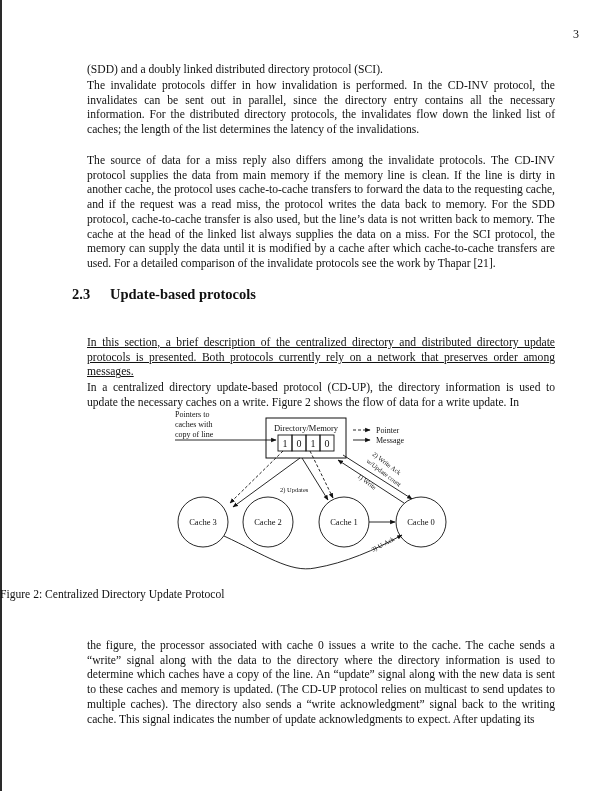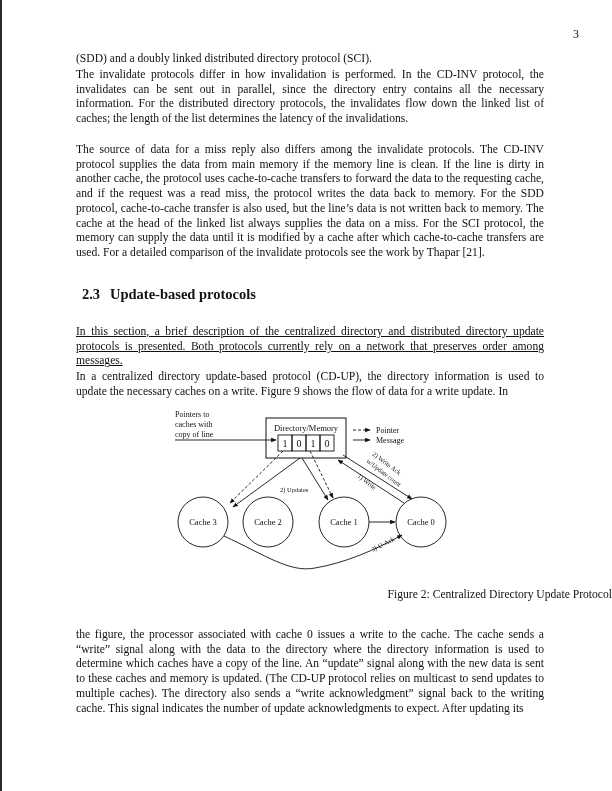--- a/index.html
+++ b/index.html
@@ -1,44 +1,44 @@
 <!DOCTYPE html>
 <html><head>
 <meta charset="utf-8">
 <style>
   html, body { margin: 0; padding: 0; background: #ffffff; }
   body { width: 612px; height: 791px; position: relative; overflow: hidden;
          font-family: "Liberation Serif", "DejaVu Serif", serif; color: #111; }
   .scan-edge { position: absolute; left: 0; top: 0; width: 2px; height: 791px; background: #2a2a2a; }
   .page-number { position: absolute; right: 33px; top: 27px; font-size: 12px; }
   .para { position: absolute; left: 72px; width: 468px; font-size: 11.6px; line-height: 14.7px;
-          text-align: justify; margin: 4px; }
-  .heading { position: absolute; left: 72px; top: 286px; font-size: 14.5px; font-weight: bold; margin: 0; text-align: center; }
+          text-align: justify; margin: 15px; }
+  .heading { position: absolute; left: 72px; top: 286px; font-size: 14.5px; font-weight: bold; margin: 0; }
   .heading .num { display: inline-block; width: 38px; }
-  .caption { position: absolute; left: 0; width: 612px; top: 588px; text-align: right; font-size: 11.6px; }
+  .caption { position: absolute; left: 0; width: 612px; top: 588px; text-align: left; font-size: 11.6px; }
   svg.figure { position: absolute; left: 170px; top: 405px; }
   svg text { font-family: "Liberation Serif", "DejaVu Serif", serif; fill: #111; }
 </style>
 </head>
 <body>
 
 <div class="scan-edge"></div>
 
 <div class="page-number">3</div>
 
 <p class="para" style="top:48px;">(SDD) and a doubly linked distributed directory protocol (SCI).</p>
 <p class="para" style="top:64px;">The invalidate protocols differ in how invalidation is performed. In the CD-INV protocol, the invalidates can be sent out in parallel, since the directory entry contains all the necessary information. For the distributed directory protocols, the invalidates flow down the linked list of caches; the length of the list determines the latency of the invalidations.</p>
 <p class="para" style="top:139px;">The source of data for a miss reply also differs among the invalidate protocols. The CD-INV protocol supplies the data from main memory if the memory line is clean. If the line is dirty in another cache, the protocol uses cache-to-cache transfers to forward the data to the requesting cache, and if the request was a read miss, the protocol writes the data back to memory. For the SDD protocol, cache-to-cache transfer is also used, but the line’s data is not written back to memory. The cache at the head of the linked list always supplies the data on a miss. For the SCI protocol, the memory can supply the data until it is modified by a cache after which cache-to-cache transfers are used. For a detailed comparison of the invalidate protocols see the work by Thapar [21].</p>
 
 <h2 class="heading">
   <span class="num">2.3</span><span>Update-based protocols</span>
 </h2>
 
 <p class="para" style="top:321px;text-decoration:underline;">In this section, a brief description of the centralized directory and distributed directory update protocols is presented. Both protocols currently rely on a network that preserves order among messages.</p>
-<p class="para" style="top:366px;">In a centralized directory update-based protocol (CD-UP), the directory information is used to update the necessary caches on a write. Figure 9 shows the flow of data for a write update. In</p>
+<p class="para" style="top:366px;">In a centralized directory update-based protocol (CD-UP), the directory information is used to update the necessary caches on a write. Figure 2 shows the flow of data for a write update. In</p>
 
 <svg class="figure" width="290" height="170" viewBox="0 0 290 170">
   <defs>
     <marker id="ah" viewBox="0 0 10 10" refX="9" refY="5" markerWidth="6" markerHeight="6" orient="auto-start-reverse">
       <path d="M0,1 L10,5 L0,9 z" fill="#111"></path>
     </marker>
   </defs>
 
   <text x="5" y="12" font-size="8">Pointers to</text>
   <text x="5" y="22" font-size="8">caches with</text>

